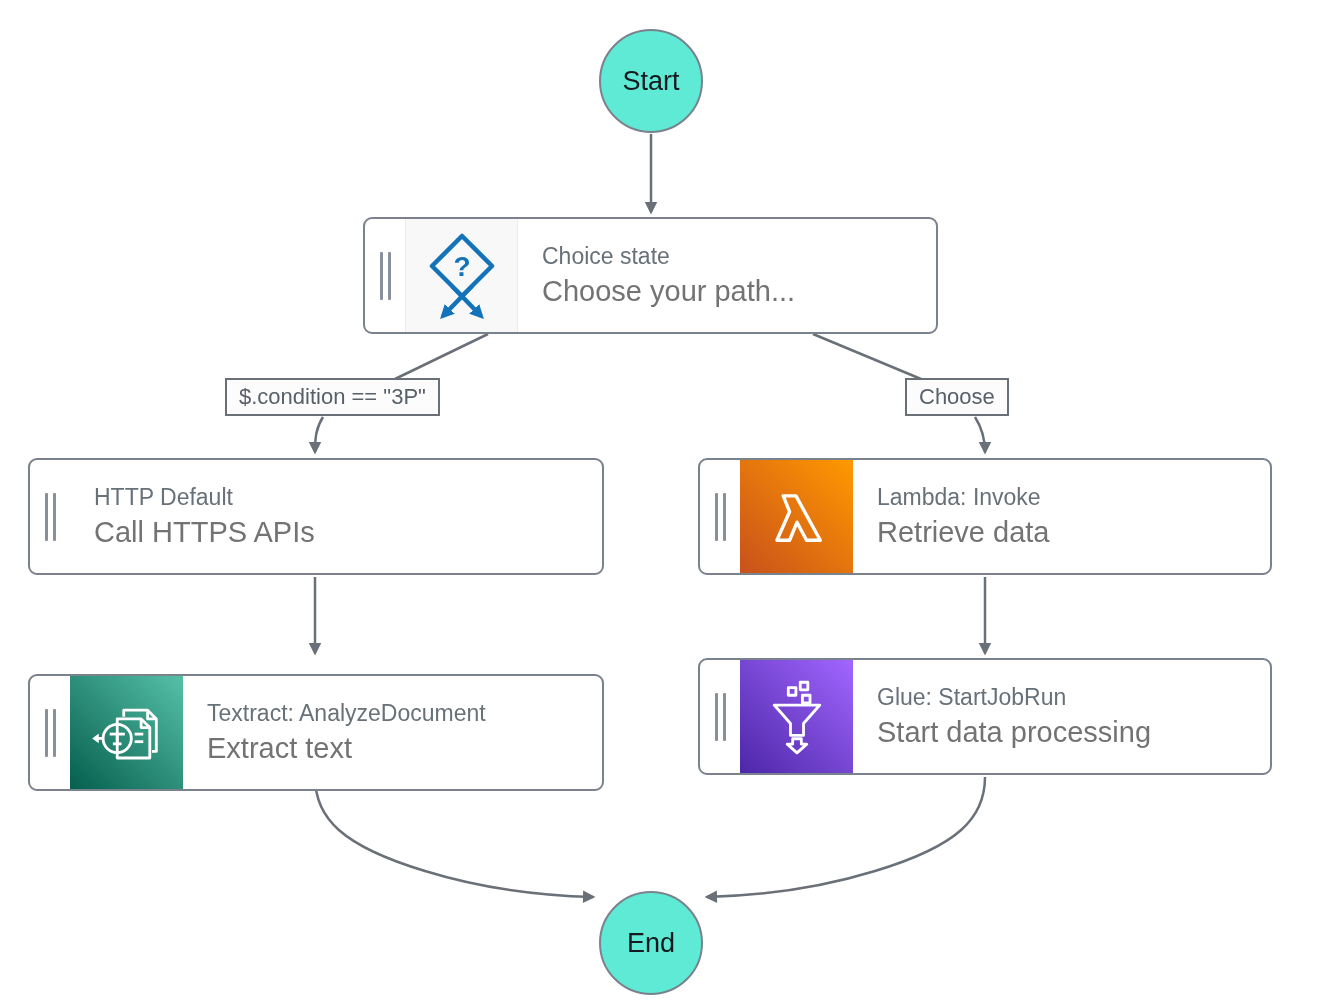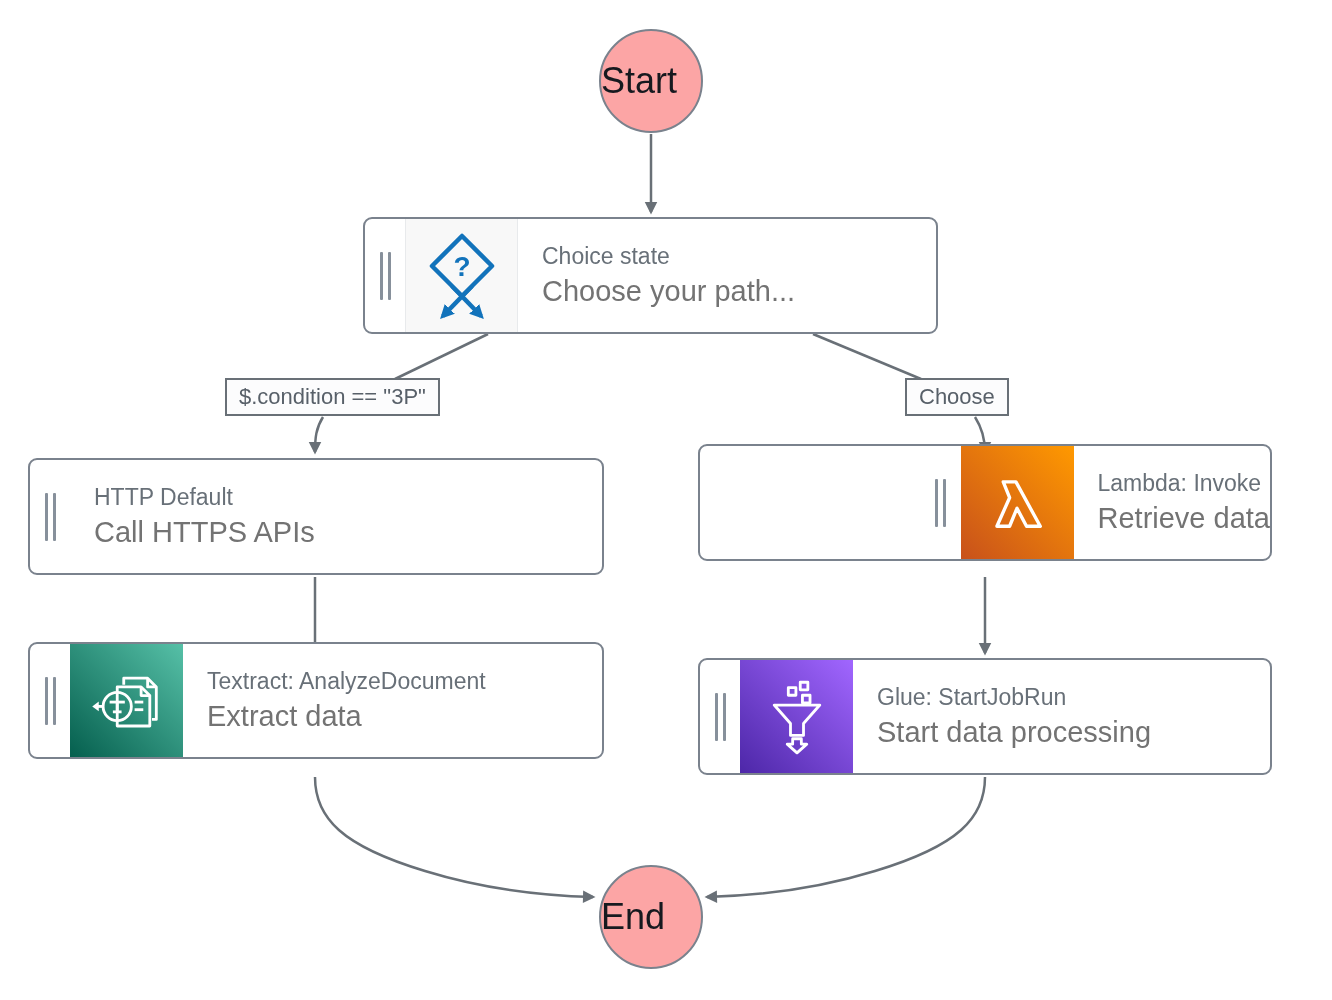--- a/index.html
+++ b/index.html
@@ -14,22 +14,22 @@
   .icon-panel{flex:0 0 113px;display:flex;align-items:center;justify-content:center;overflow:hidden;}
   .icon-panel.light{background:#f8f8f8;border-left:1px solid #e8eaec;border-right:1px solid #e8eaec;box-sizing:border-box;}
   .icon-panel.grad-lambda{background:linear-gradient(45deg,#C8511B 0%,#FF9900 100%);}
   .icon-panel.grad-textract{background:linear-gradient(45deg,#055F4E 0%,#56C0A7 100%);}
   .icon-panel.grad-glue{background:linear-gradient(45deg,#4D27A8 0%,#A166FF 100%);}
   .node-text{display:flex;flex-direction:column;justify-content:center;padding-left:24px;gap:8px;min-width:0;}
   .type-label{font-size:23px;color:#687078;line-height:1.05;white-space:nowrap;}
   .state-name{font-size:29px;color:#737373;line-height:1.05;white-space:nowrap;}
 
   .terminal{position:absolute;width:104px;height:104px;border-radius:50%;box-sizing:border-box;
-            background:#fca5a5;border:2px solid #7a828d;display:flex;align-items:center;
-            font-size:36px;color:#16191f;z-index:2;}
+            background:#5eead4;border:2px solid #7a828d;display:flex;align-items:center;justify-content:center;
+            font-size:27px;color:#16191f;z-index:2;}
   .edge-label{position:absolute;background:#fcfcfd;border:2px solid #697077;color:#586069;
               font-size:22px;padding:4px 12px;white-space:nowrap;z-index:3;line-height:1.2;}
 </style>
 </head>
 <body>
 
 <div class="canvas">
 
   <svg class="edges" viewBox="0 0 1332 1000">
     <defs>
@@ -87,37 +87,37 @@
     <div class="handle">
         <span class="bar"></span>
         <span class="bar"></span>
       </div>
     <div class="node-text">
       <div class="type-label">HTTP Default</div>
       <div class="state-name">Call HTTPS APIs</div>
     </div>
   </div>
 
-  <div class="node" style="left:698px;top:444px;width:574px;justify-content:flex-end;">
+  <div class="node" style="left:698px;top:458px;width:574px;">
     <div class="handle">
         <span class="bar"></span>
         <span class="bar"></span>
       </div>
     <div class="icon-panel grad-lambda">
       <svg width="74" height="74" viewBox="0 0 70 70">
         <path d="M22 15 H34 L57 57 H44 L35 40 L28 57 H16 L28 30 Z" fill="none" stroke="#fff" stroke-width="3.2" stroke-linejoin="round"></path>
       </svg>
     </div>
     <div class="node-text">
       <div class="type-label">Lambda: Invoke</div>
       <div class="state-name">Retrieve data</div>
     </div>
   </div>
 
-  <div class="node" style="left:28px;top:642px;width:576px;">
+  <div class="node" style="left:28px;top:674px;width:576px;">
     <div class="handle">
         <span class="bar"></span>
         <span class="bar"></span>
       </div>
     <div class="icon-panel grad-textract">
       <svg width="76" height="76" viewBox="0 0 70 70">
         <g fill="none" stroke="#fff" stroke-width="2.6" stroke-linejoin="round">
           <path d="M32 20 V14 H54 L62 22 V52 H58"></path>
           <path d="M54 14 V22 H62"></path>
           <path d="M26 22 H48 L56 30 V58 H26 Z"></path>
@@ -128,21 +128,21 @@
           <path d="M19 36 H33"></path>
           <path d="M26 36 V45"></path>
           <path d="M22 45 H30"></path>
           <path d="M13 40 H8"></path>
         </g>
         <polygon points="9,35.5 3,40 9,44.5" fill="#fff"></polygon>
       </svg>
     </div>
     <div class="node-text">
       <div class="type-label">Textract: AnalyzeDocument</div>
-      <div class="state-name">Extract data</div>
+      <div class="state-name">Extract text</div>
     </div>
   </div>
 
   <div class="node" style="left:698px;top:658px;width:574px;">
     <div class="handle">
         <span class="bar"></span>
         <span class="bar"></span>
       </div>
     <div class="icon-panel grad-glue">
       <svg width="76" height="76" viewBox="0 0 70 70">
@@ -154,17 +154,17 @@
           <path d="M31 55 V60 H26 L35 68 L44 60 H39 V55 Z"></path>
         </g>
       </svg>
     </div>
     <div class="node-text">
       <div class="type-label">Glue: StartJobRun</div>
       <div class="state-name">Start data processing</div>
     </div>
   </div>
 
-  <div class="terminal" style="left:599px;top:865px;">
+  <div class="terminal" style="left:599px;top:891px;">
     <span>End</span>
   </div>
 
 </div>
 
 </body></html>

